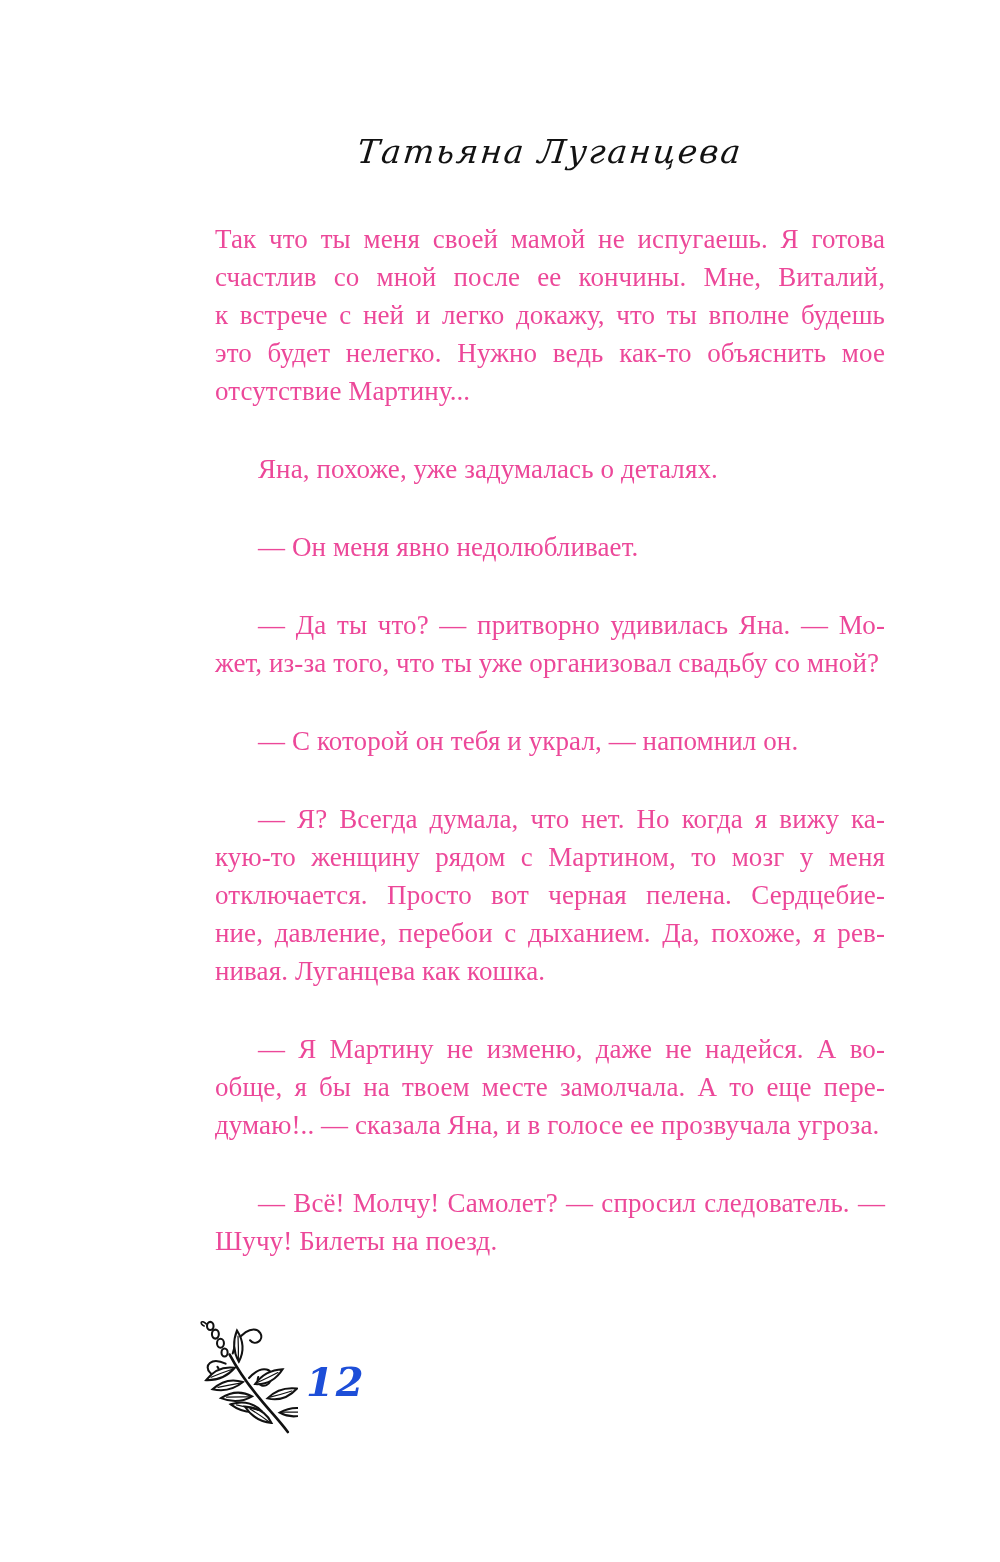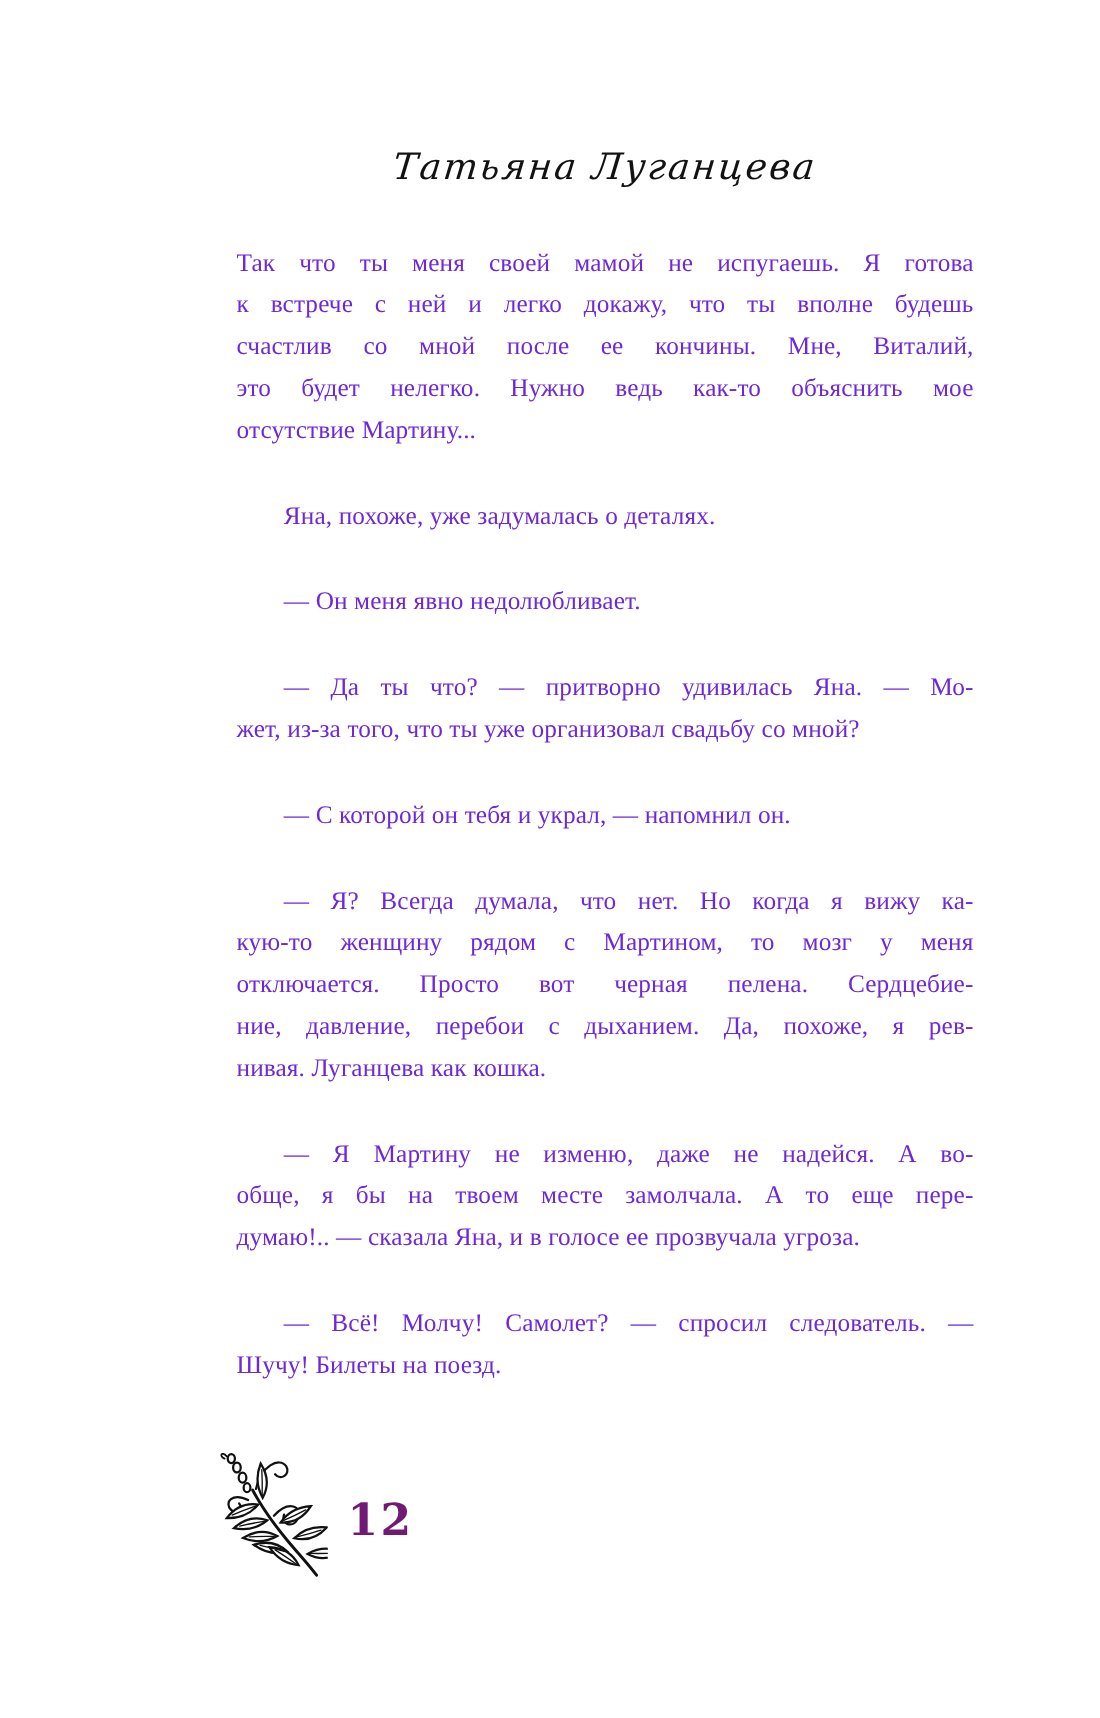--- a/index.html
+++ b/index.html
@@ -28,22 +28,22 @@
     color: #121212;
     transform: skewX(-6deg);
   }
 
   
   .text-block {
     position: absolute;
     left: 215px;
     top: 220px;
     width: 670px;
-    font-size: 23px;
-    color: #6d28d9;
+    font-size: 27px;
+    color: #ec4899;
   }
   .line {
     height: 38px;
     line-height: 38px;
     text-align: justify;
     text-align-last: justify;
     white-space: normal;
     letter-spacing: 0.1px;
   }
   .line.last { text-align-last: left; }
@@ -52,41 +52,42 @@
   
   .footer-ornament {
     position: absolute;
     left: 196px;
     top: 1316px;
     width: 102px;
     height: 126px;
   }
   .page-number {
     position: absolute;
-    left: 316px;
+    left: 306px;
     top: 1358px;
     font-family: "DejaVu Serif", serif;
+    font-style: italic;
     font-weight: bold;
     font-size: 40px;
     letter-spacing: 2px;
-    color: #701a75;
+    color: #1d4ed8;
   }
 </style>
 </head>
 <body>
 
 <div class="book-page">
 
   <div class="running-header">Татьяна Луганцева</div>
 
   <div class="text-block">
       <div class="paragraph">
         <div class="line first">Так что ты меня своей мамой не испугаешь. Я готова</div>
+        <div class="line">счастлив со мной после ее кончины. Мне, Виталий,</div>
         <div class="line">к встрече с ней и легко докажу, что ты вполне будешь</div>
-        <div class="line">счастлив со мной после ее кончины. Мне, Виталий,</div>
         <div class="line">это будет нелегко. Нужно ведь как-то объяснить мое</div>
         <div class="line last">отсутствие Мартину...</div>
       </div>
       <div class="paragraph indent">
         <div class="line first last">Яна, похоже, уже задумалась о деталях.</div>
       </div>
       <div class="paragraph indent">
         <div class="line first last">— Он меня явно недолюбливает.</div>
       </div>
       <div class="paragraph indent">

